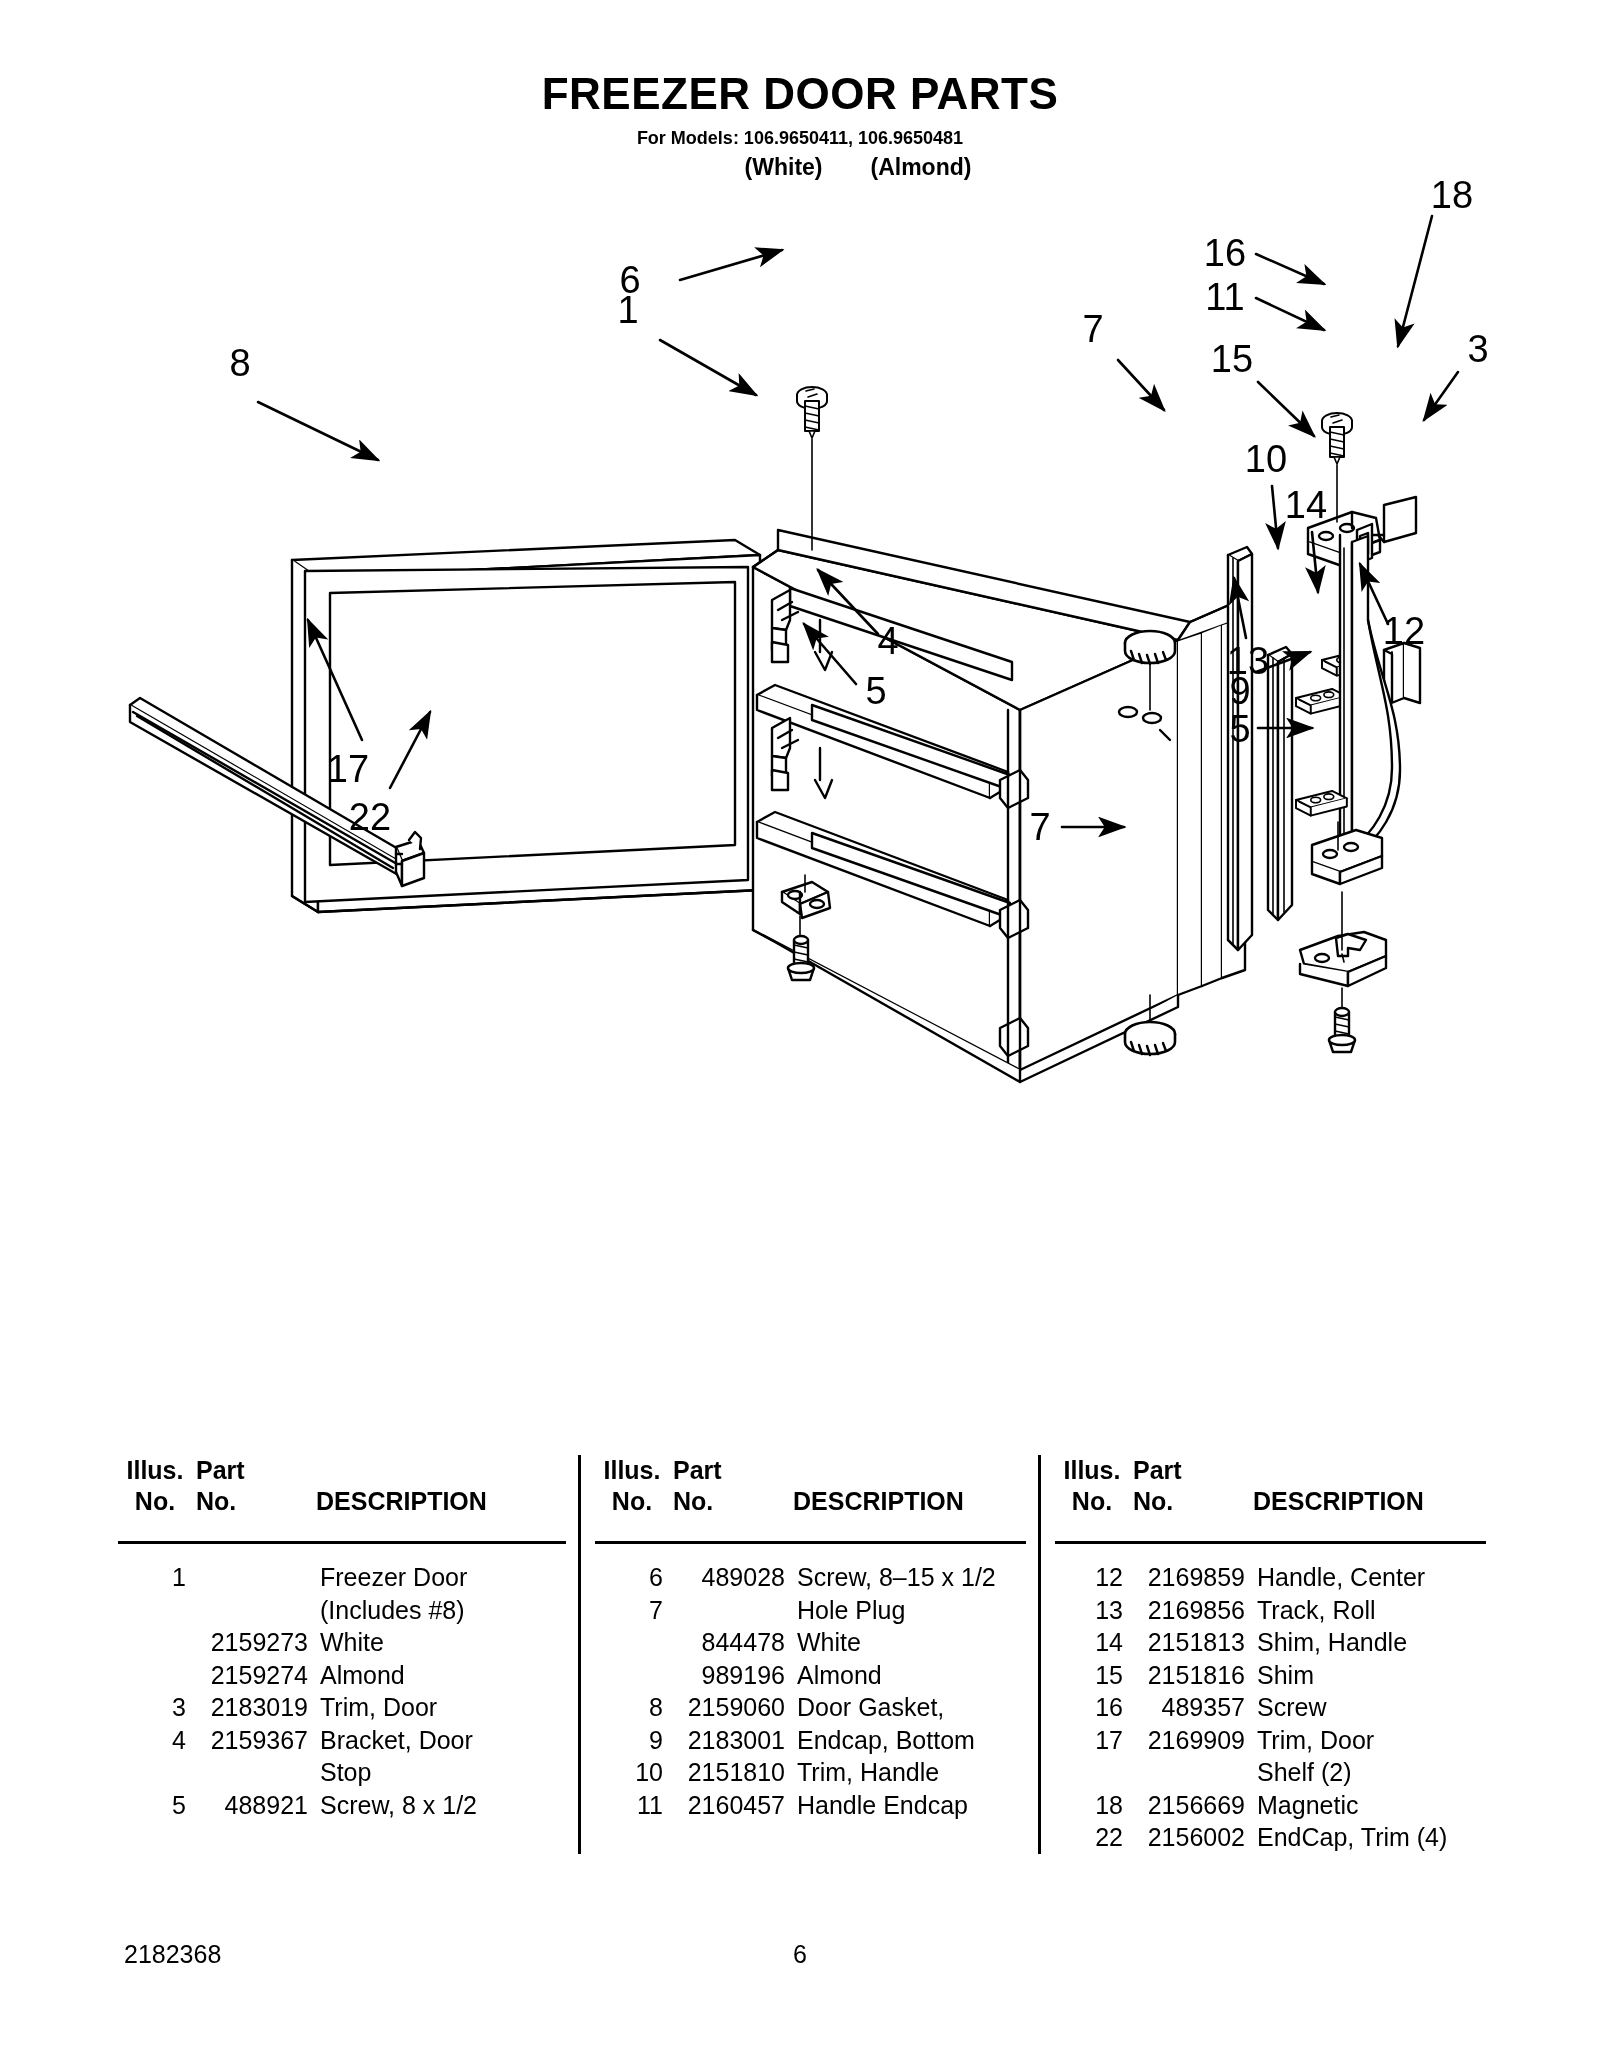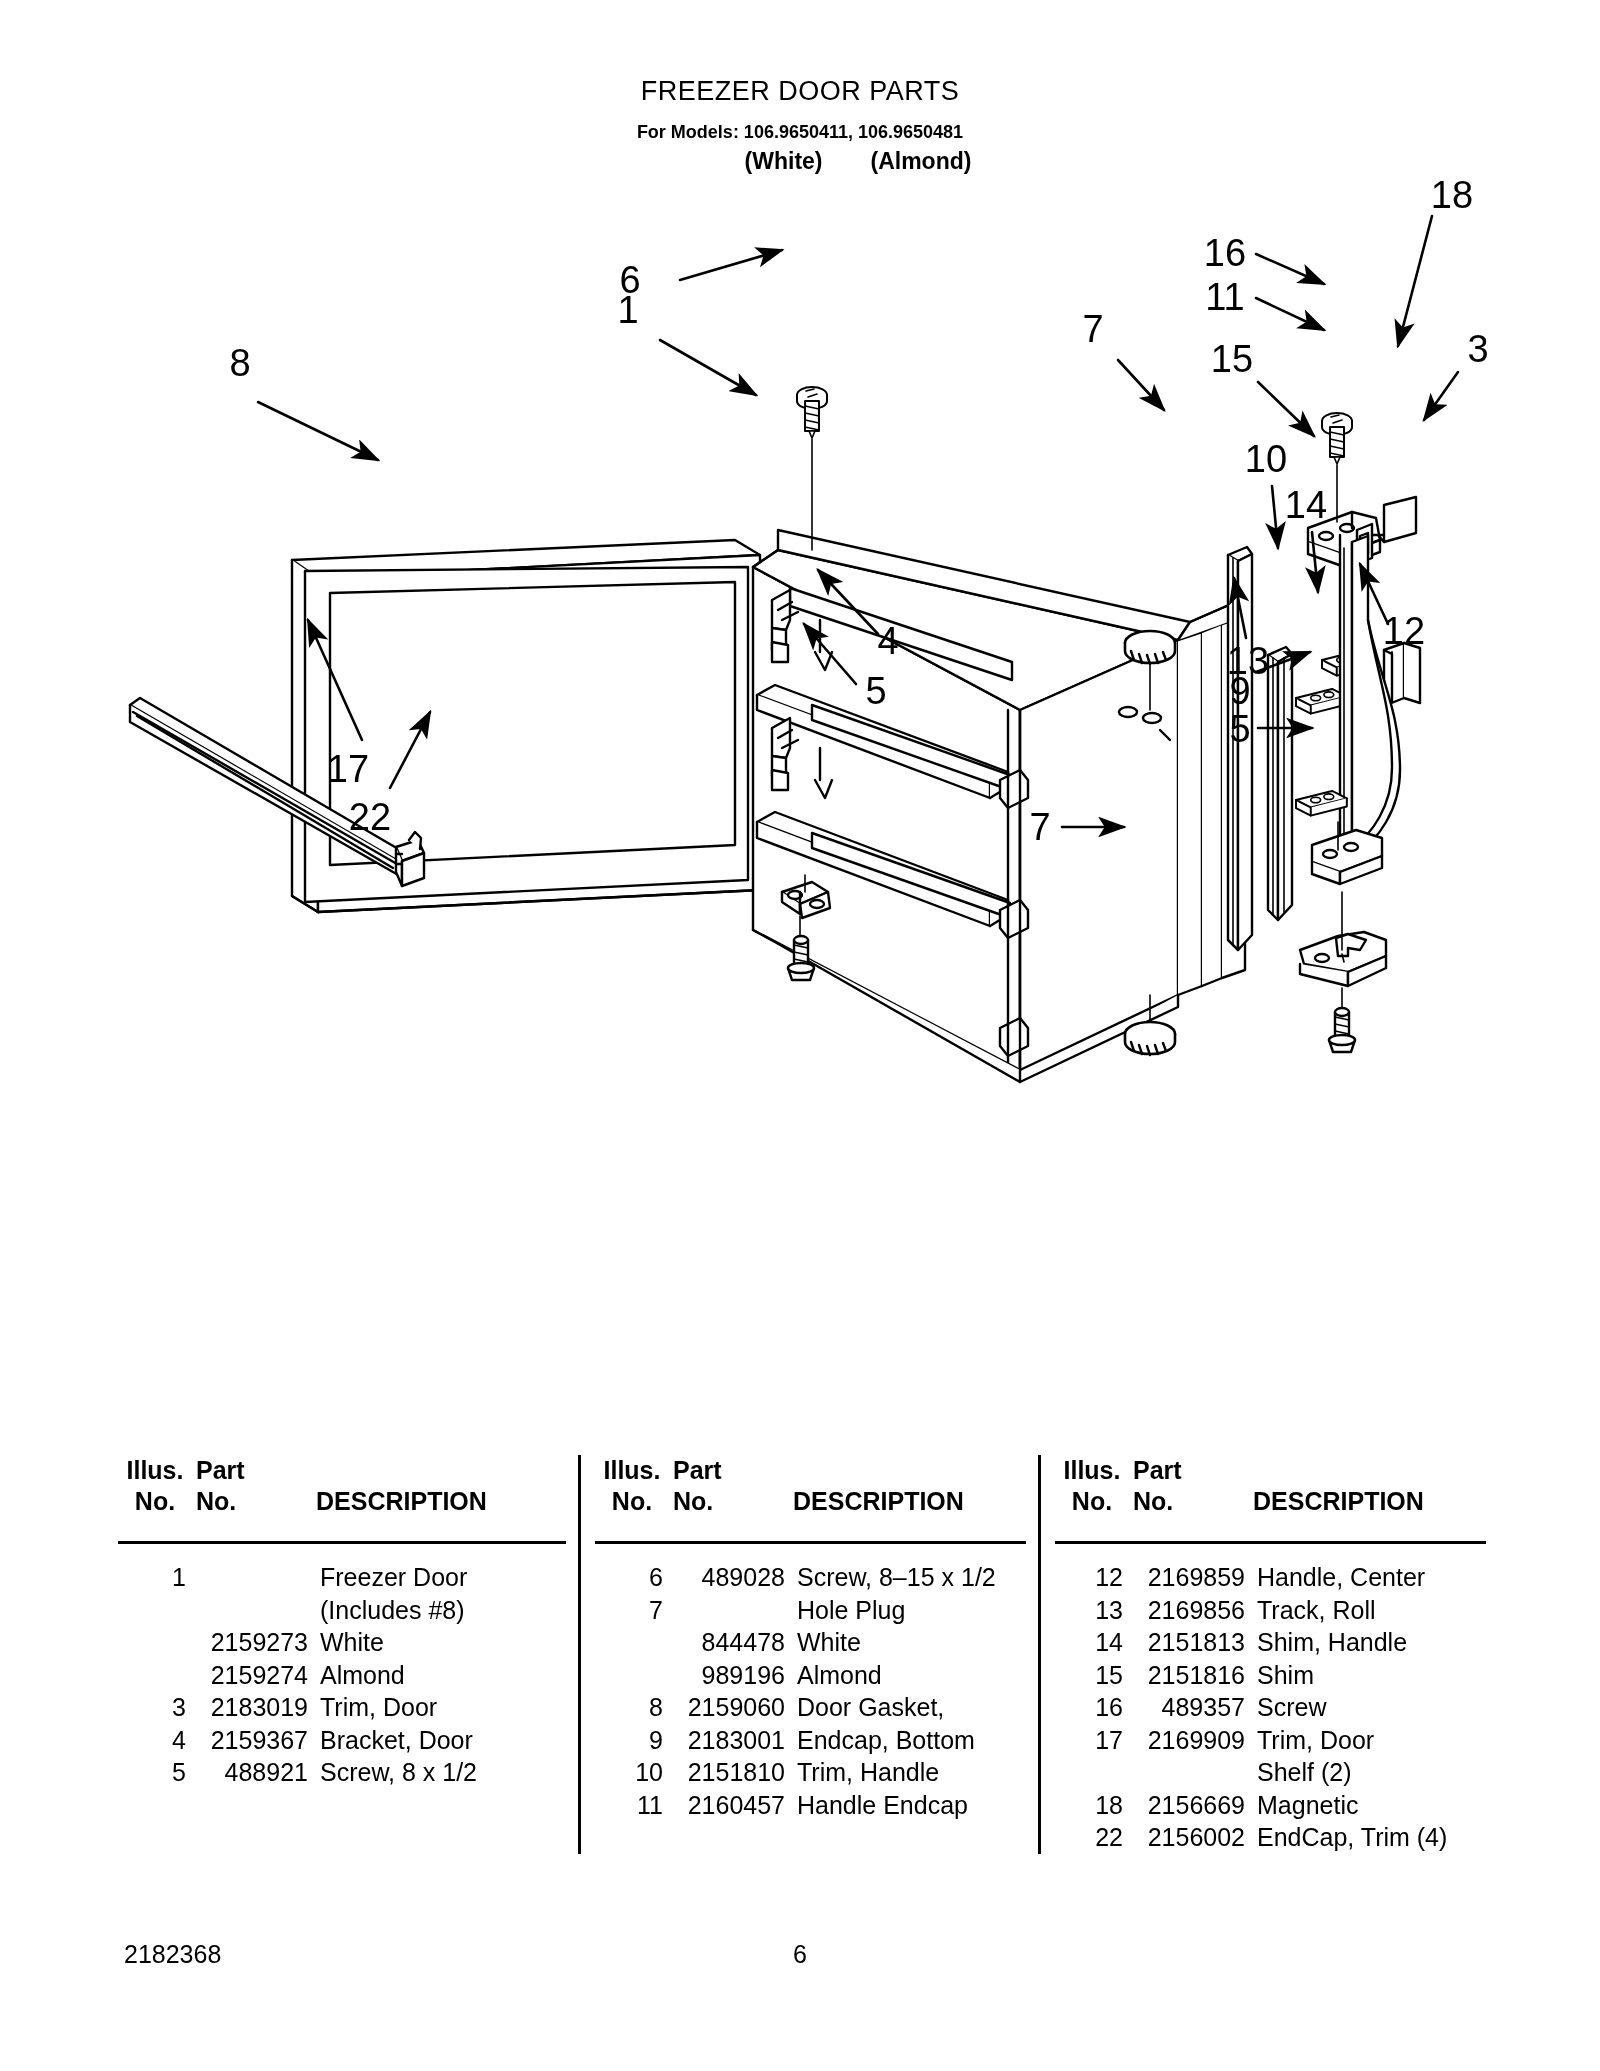--- a/index.html
+++ b/index.html
@@ -19,25 +19,25 @@
 
   
   .header {
     position: absolute;
     top: 60px;
     left: 0;
     width: 1600px;
     text-align: center;
   }
   .doc-title {
-    font-size: 27px;
-    font-weight: normal;
+    font-size: 44px;
+    font-weight: bold;
     letter-spacing: 0.5px;
     line-height: 1.12;
-    margin: 16px;
+    margin: 9px;
   }
   .doc-subtitle {
     font-size: 18px;
     font-weight: bold;
     margin-top: 10px;
     line-height: 1.2;
   }
   .doc-colorline {
     font-size: 23px;
     font-weight: bold;
@@ -494,20 +494,25 @@
         <span class="c-illus">3</span>
         <span class="c-part">2183019</span>
         <span class="c-desc">Trim, Door</span>
       </div>
       <div class="prow">
         <span class="c-illus">4</span>
         <span class="c-part">2159367</span>
         <span class="c-desc">Bracket, Door</span>
       </div>
       <div class="prow">
+        <span class="c-illus"></span>
+        <span class="c-part"></span>
+        <span class="c-desc">Stop</span>
+      </div>
+      <div class="prow">
         <span class="c-illus">5</span>
         <span class="c-part">488921</span>
         <span class="c-desc">Screw, 8 x 1/2</span>
       </div>
     </div>
   </div>
 
   <div class="parts-col div-left">
     <div class="col-head">
       <div class="hdr-illus">Illus.

